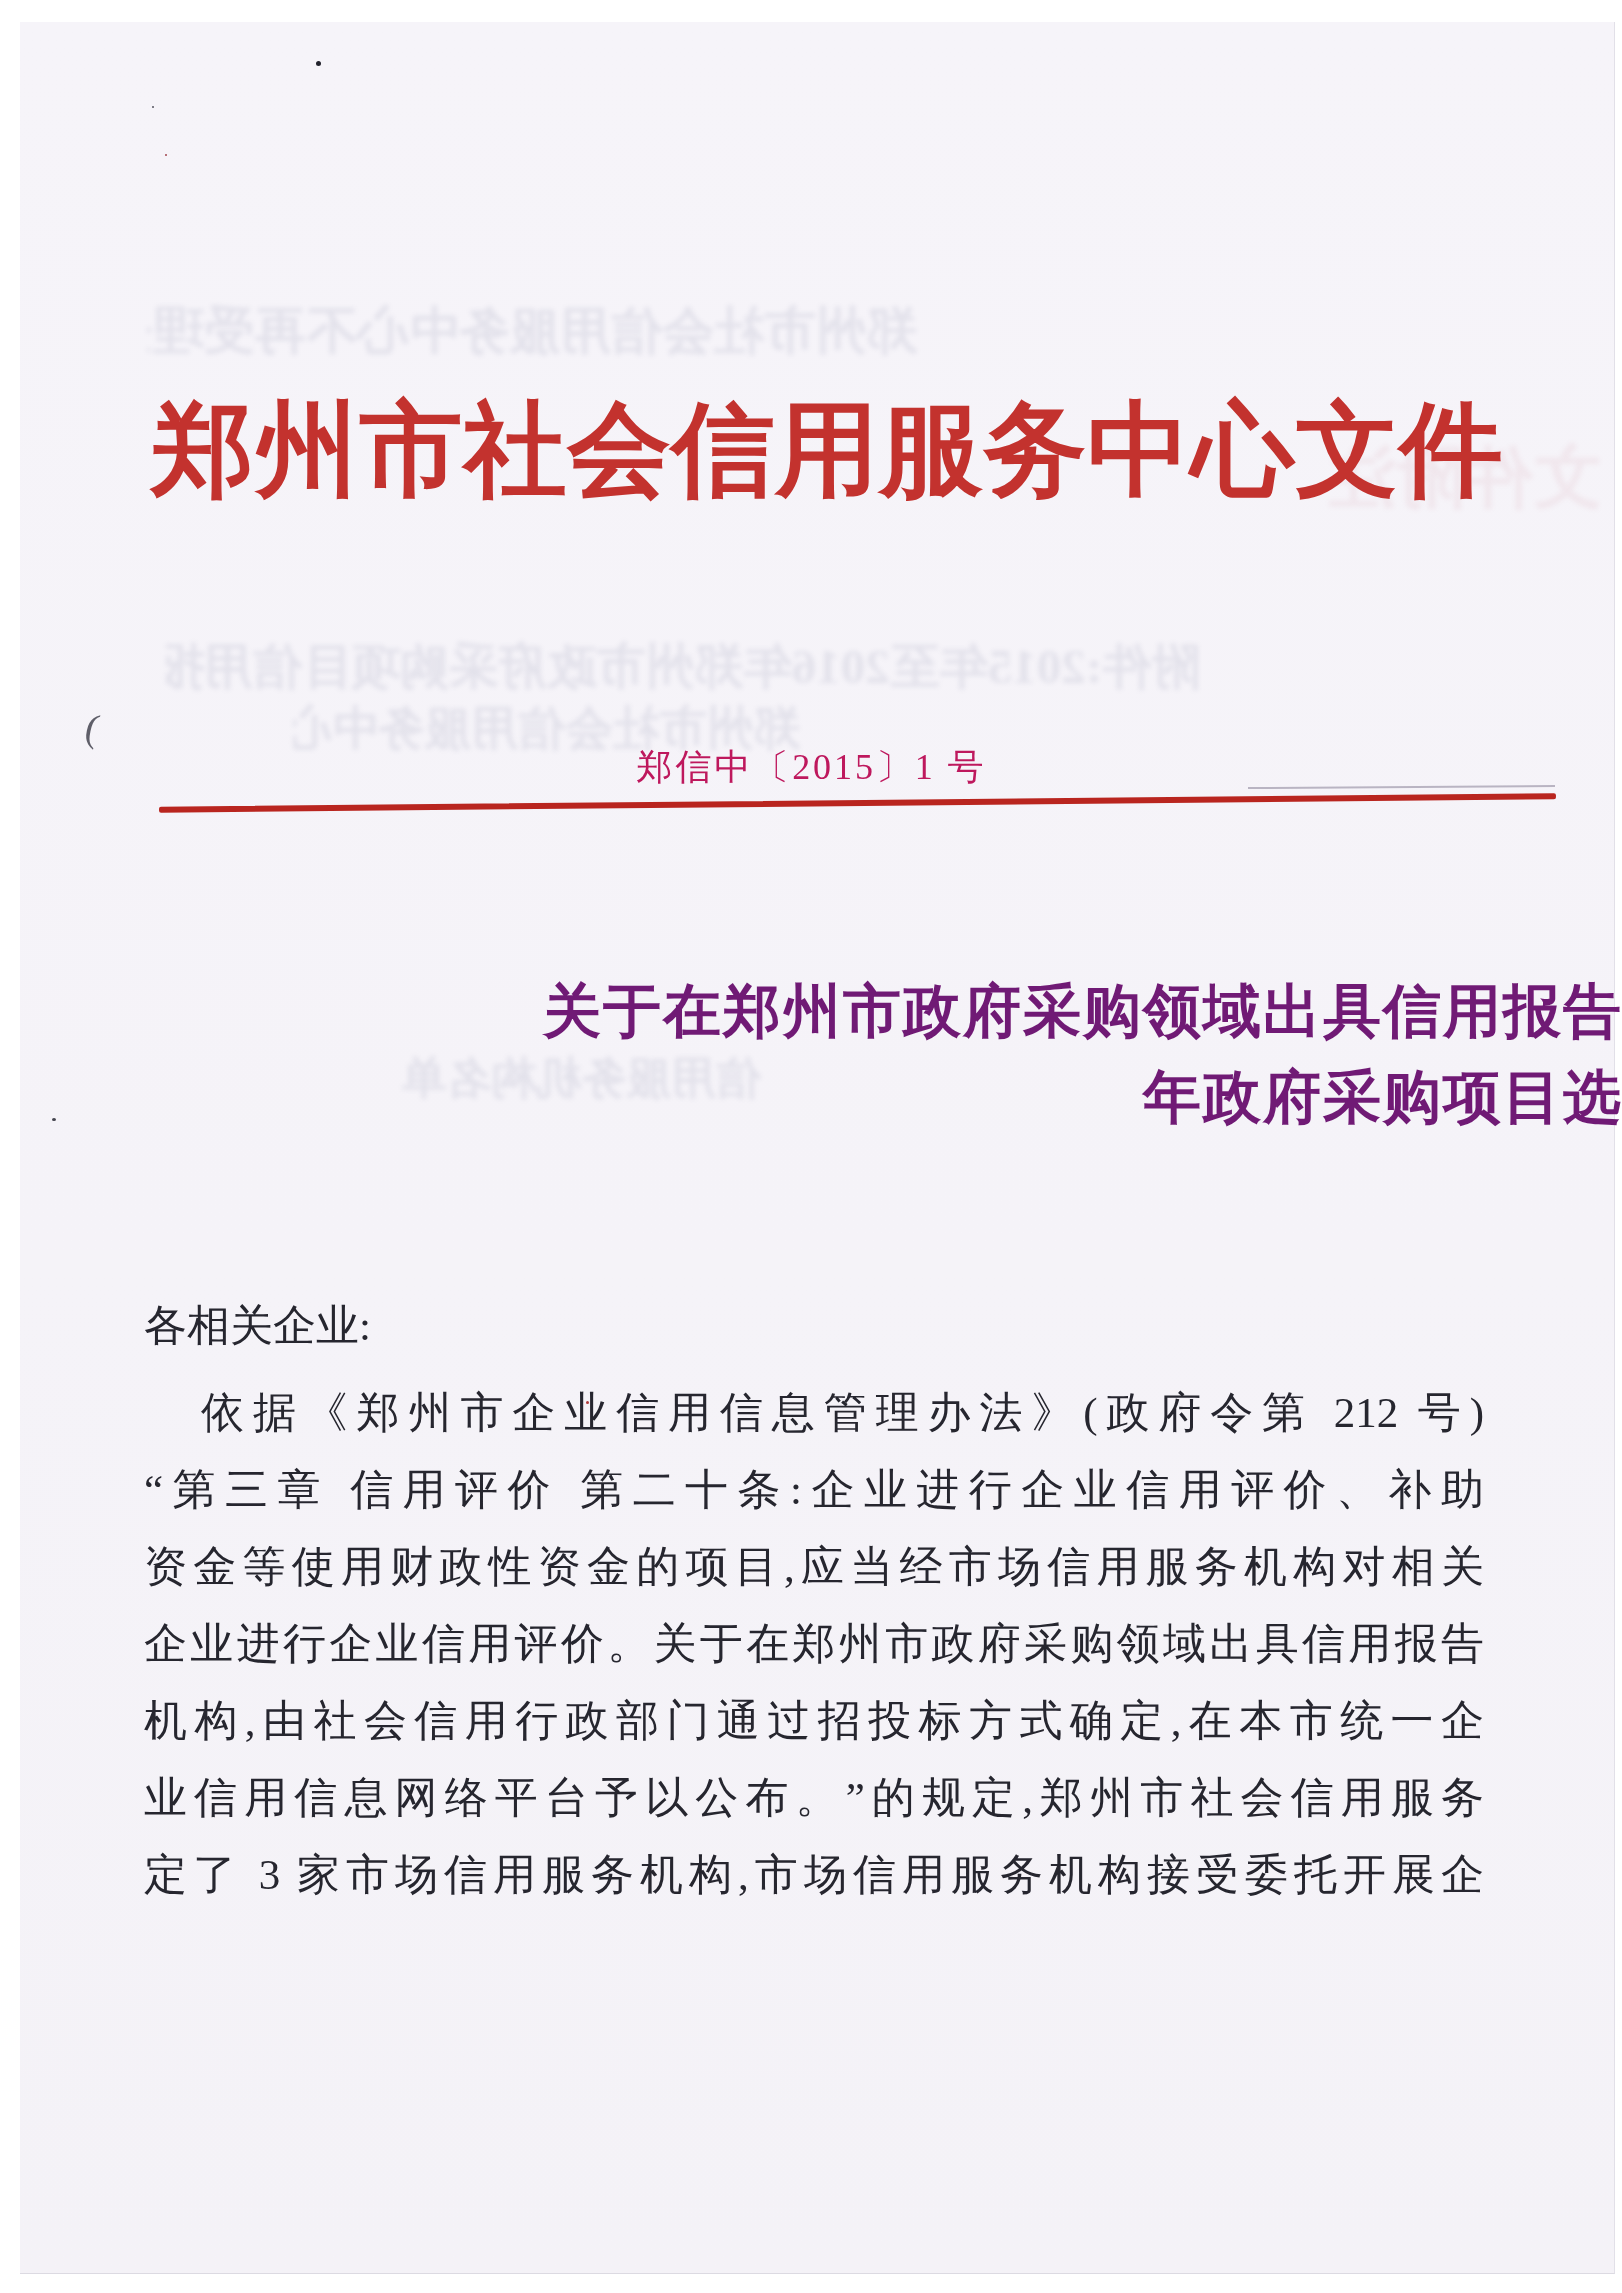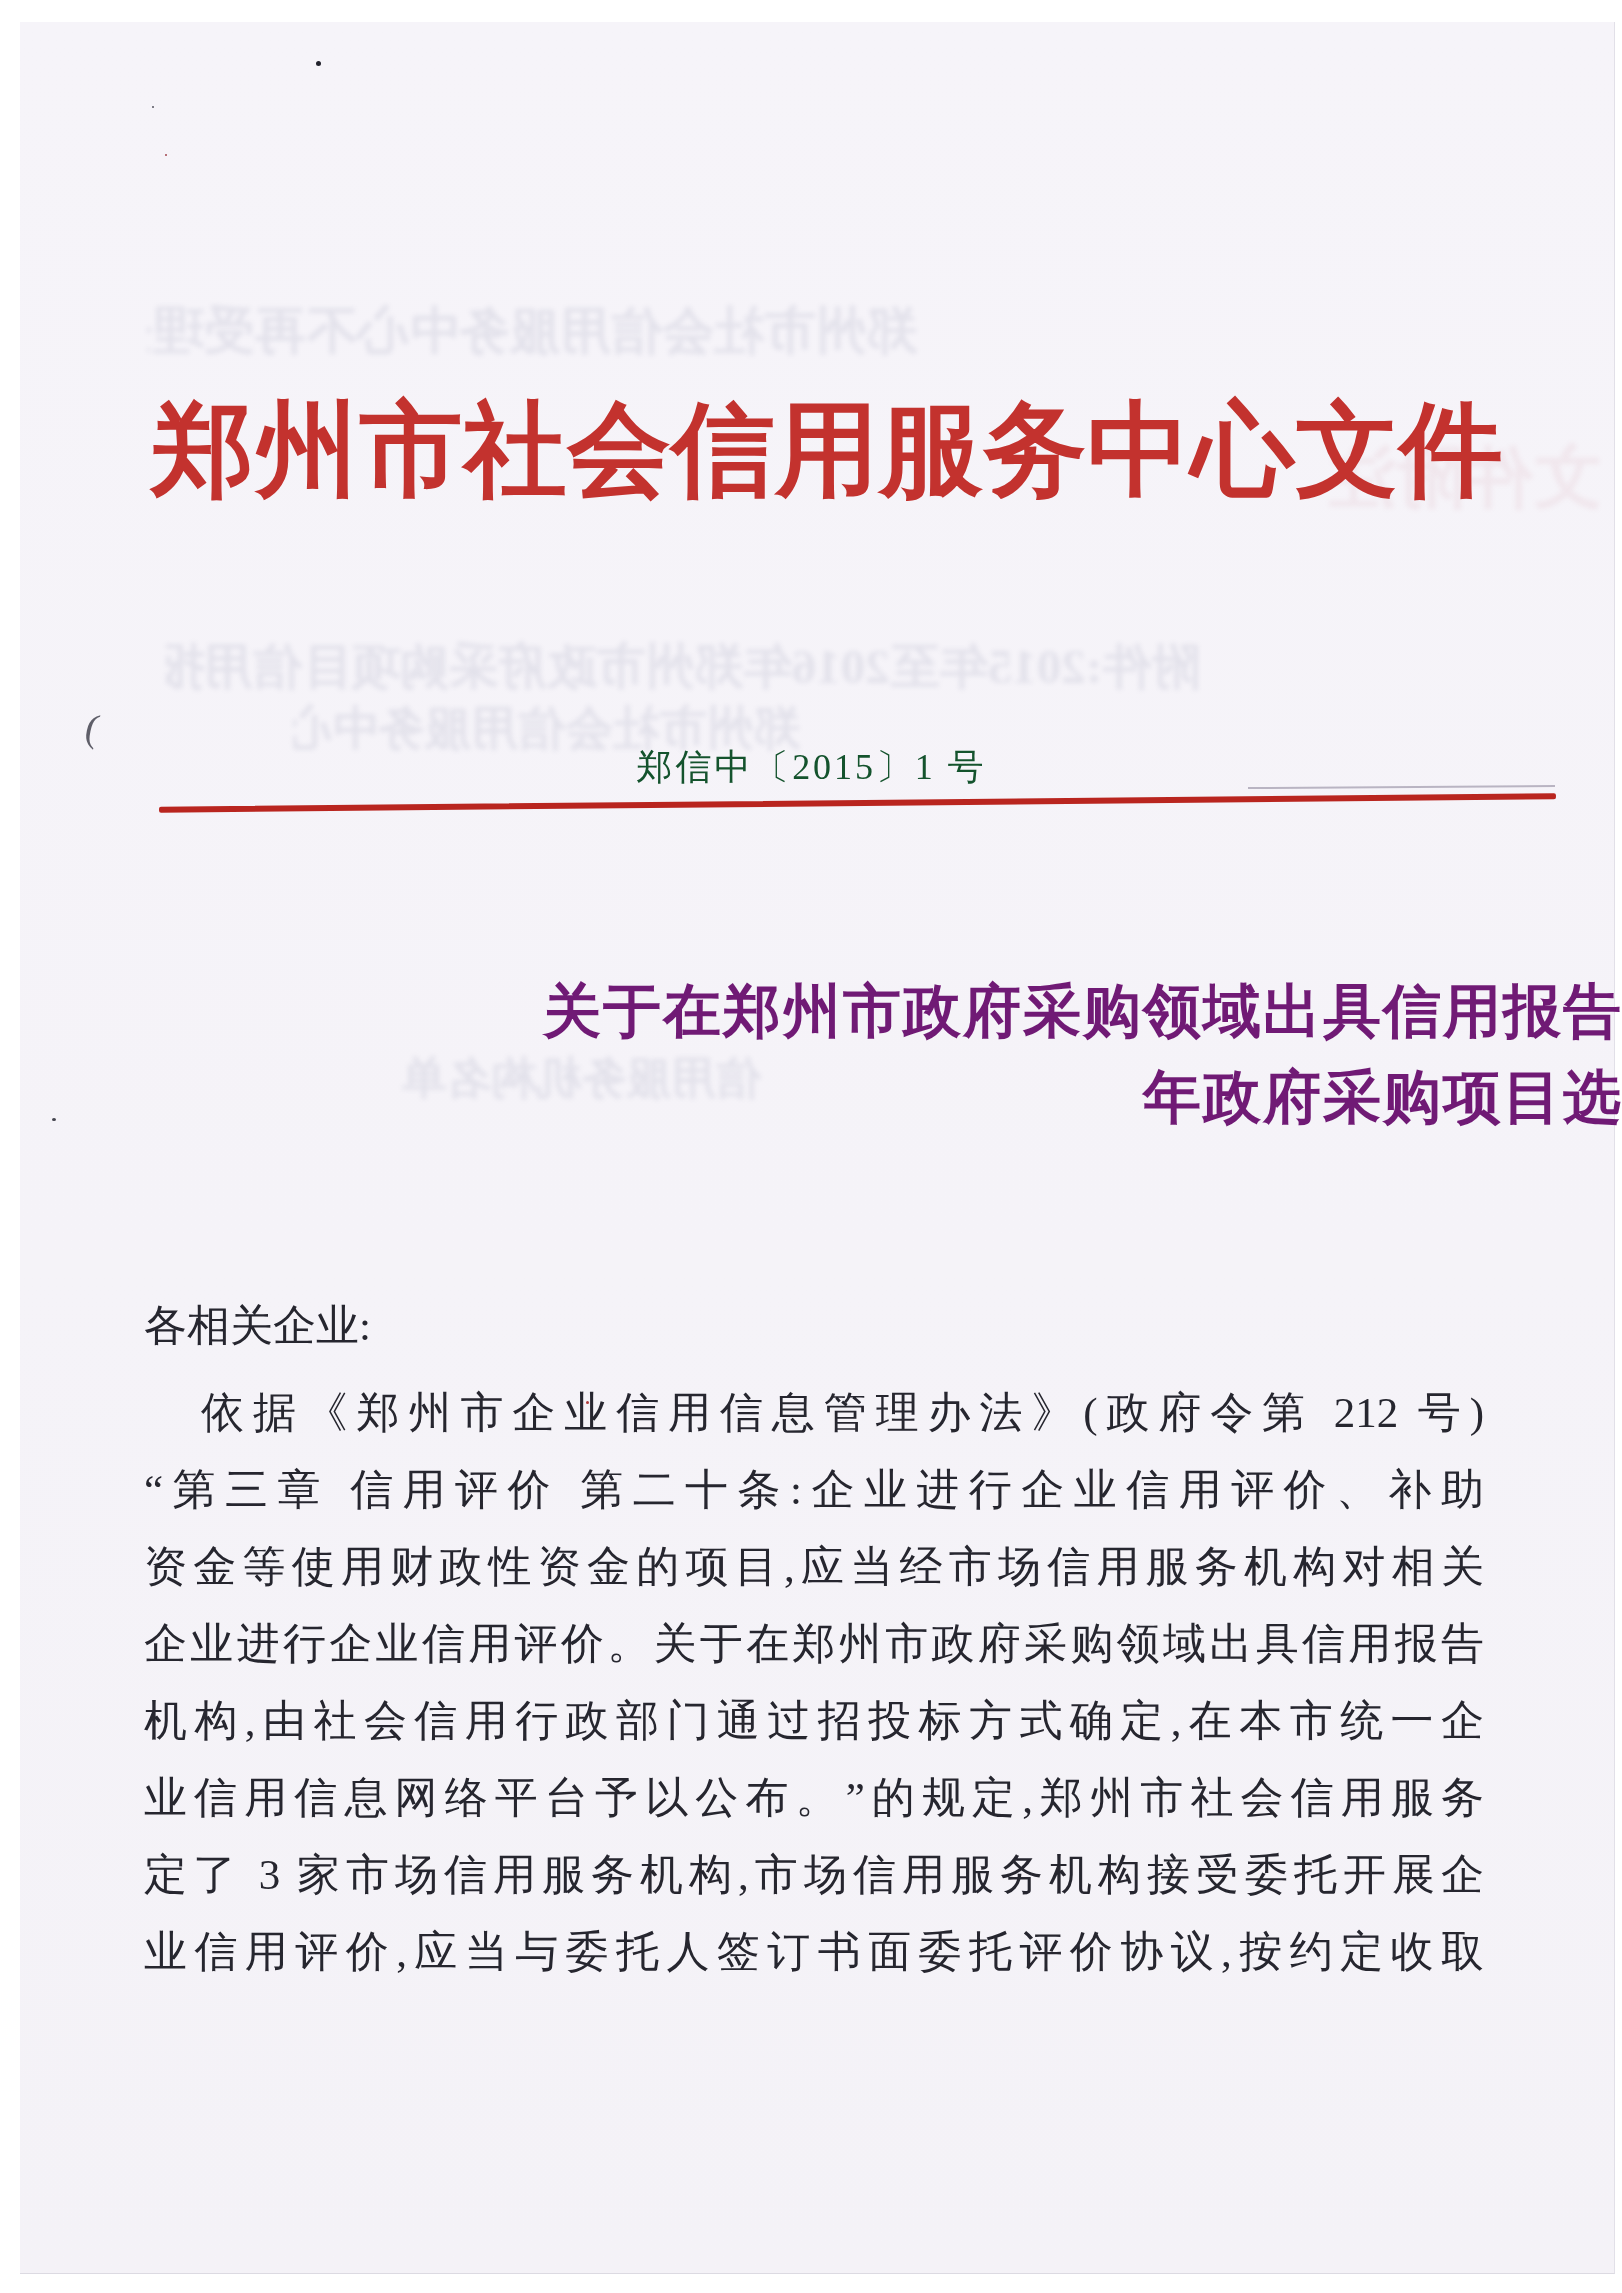--- a/index.html
+++ b/index.html
@@ -11,21 +11,21 @@
 
   
   .bleed{position:absolute;color:#6a6f93;opacity:0.13;filter:blur(2.9px);
          transform:scaleX(-1);font-weight:bold;white-space:nowrap;overflow:hidden;}
   .bleed.red{color:#c57a8a;opacity:0.10;}
 
   .org-title{position:absolute;left:16px;top:382px;width:100%;text-align:center;
              color:#c3322e;font-size:103px;font-weight:bold;letter-spacing:1px;
              white-space:nowrap;}
   .doc-number{position:absolute;left:0;top:743px;width:100%;text-align:center;
-              color:#14532d;font-size:36px;letter-spacing:2.9px;}
+              color:#be185d;font-size:36px;letter-spacing:2.9px;}
   .red-rule{position:absolute;left:159px;top:800px;width:1397px;height:5.9px;
             background:#b9251f;transform:rotate(-0.55deg);border-radius:2px;}
   .red-rule-ghost{position:absolute;left:1248px;top:786px;width:307px;height:2px;
             background:#b9b4c2;transform:rotate(-0.4deg);}
 
   .doc-title{position:absolute;left:0;top:969px;width:100%;text-align:right;
              color:#701a75;font-size:58px;font-weight:bold;line-height:86px;
              letter-spacing:2px;}
 
   .body-block{position:absolute;left:144px;top:1287px;width:1340px;color:#26262f;
@@ -75,16 +75,15 @@
   <div class="body-block">
     <div class="body-line first">各相关企业:</div>
     <div class="para-gap"></div>
     <div class="body-line indent">依据《郑州市企业信用信息管理办法》(政府令第 212 号)</div>
     <div class="body-line">“第三章 信用评价 第二十条:企业进行企业信用评价、补助</div>
     <div class="body-line">资金等使用财政性资金的项目,应当经市场信用服务机构对相关</div>
     <div class="body-line">企业进行企业信用评价。关于在郑州市政府采购领域出具信用报告</div>
     <div class="body-line">机构,由社会信用行政部门通过招投标方式确定,在本市统一企</div>
     <div class="body-line">业信用信息网络平台予以公布。”的规定,郑州市社会信用服务</div>
     <div class="body-line">定了 3 家市场信用服务机构,市场信用服务机构接受委托开展企</div>
-    <div class="body-line">业信用评价,应当与委托人签订书面委托评价协议,按约定收取</div>
   </div>
 </div>
 
 
 </body></html>

